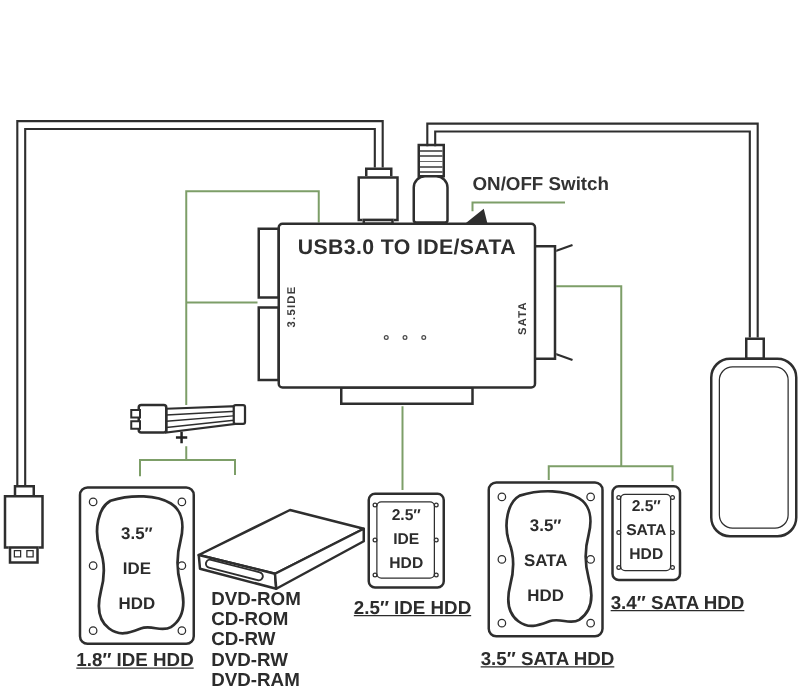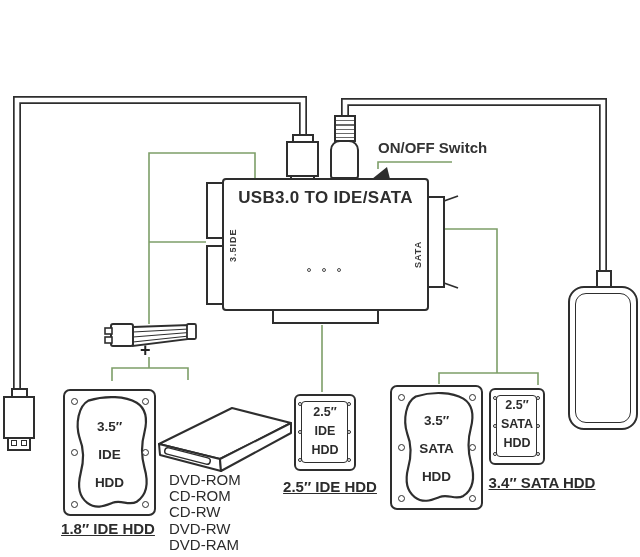--- a/index.html
+++ b/index.html
@@ -25,21 +25,21 @@
   .blabel{font-size:9px;font-weight:600;color:#3a3a3a;}
   .switch-label{left:378px;top:139px;font-size:15px;font-weight:600;color:#333;}
   
   .ridged{background:
      repeating-linear-gradient(to bottom,#ffffff 0 3px,#6a6a6a 3px 4.3px);}
   
   .hdd-text{position:absolute;left:0;width:100%;text-align:center;font-weight:600;color:#2c2c2c;}
   .hole{position:absolute;border:1.5px solid var(--ink);border-radius:50%;background:#fff;box-sizing:border-box;}
   .hole-sm{position:absolute;border:1px solid var(--ink);border-radius:50%;background:#fff;box-sizing:border-box;}
   .caption{font-size:15px;font-weight:600;text-align:center;color:#2c2c2c;white-space:nowrap;text-decoration:underline;}
-  .dvd-list{left:169px;top:472px;font-size:15px;font-weight:400;line-height:16.2px;color:#2c2c2c;}
+  .dvd-list{left:169px;top:472px;font-size:15px;font-weight:700;line-height:16.2px;color:#2c2c2c;}
   .plus{left:140px;top:340px;font-size:18px;font-weight:700;color:#222;}
 </style>
 </head>
 <body>
 
 <div id="stage">
 
   <svg class="layer" width="640" height="557" viewBox="0 0 640 557">
 
     <g>
@@ -170,20 +170,21 @@
     <div class="hole" style="left:6px;top:7px;width:7px;height:7px;"></div>
     <div class="hole" style="left:77px;top:7px;width:7px;height:7px;"></div>
     <div class="hole" style="left:6px;top:57px;width:7px;height:7px;"></div>
     <div class="hole" style="left:77px;top:57px;width:7px;height:7px;"></div>
     <div class="hole" style="left:6px;top:108px;width:7px;height:7px;"></div>
     <div class="hole" style="left:77px;top:108px;width:7px;height:7px;"></div>
     <div class="hdd-text" style="top:26px;font-size:13.5px;">3.5″</div>
     <div class="hdd-text" style="top:54px;font-size:13.5px;">SATA</div>
     <div class="hdd-text" style="top:82px;font-size:13.5px;">HDD</div>
   </div>
+  <div class="abs caption fg" style="left:377px;top:519px;width:122px;">3.5″  SATA HDD</div>
 
   <div class="abs fg" style="left:489px;top:388px;width:56px;height:77px;border:2.5px solid var(--ink);border-radius:6px;background:#fff;">
     <div class="abs" style="left:5px;top:5px;width:41px;height:62px;border:1.5px solid var(--ink);border-radius:4px;"></div>
     <div class="hole-sm" style="left:2px;top:6px;width:4px;height:4px;"></div>
     <div class="hole-sm" style="left:45px;top:6px;width:4px;height:4px;"></div>
     <div class="hole-sm" style="left:2px;top:34px;width:4px;height:4px;"></div>
     <div class="hole-sm" style="left:45px;top:34px;width:4px;height:4px;"></div>
     <div class="hole-sm" style="left:2px;top:62px;width:4px;height:4px;"></div>
     <div class="hole-sm" style="left:45px;top:62px;width:4px;height:4px;"></div>
     <div class="hdd-text" style="top:8px;font-size:12.5px;">2.5″</div>

